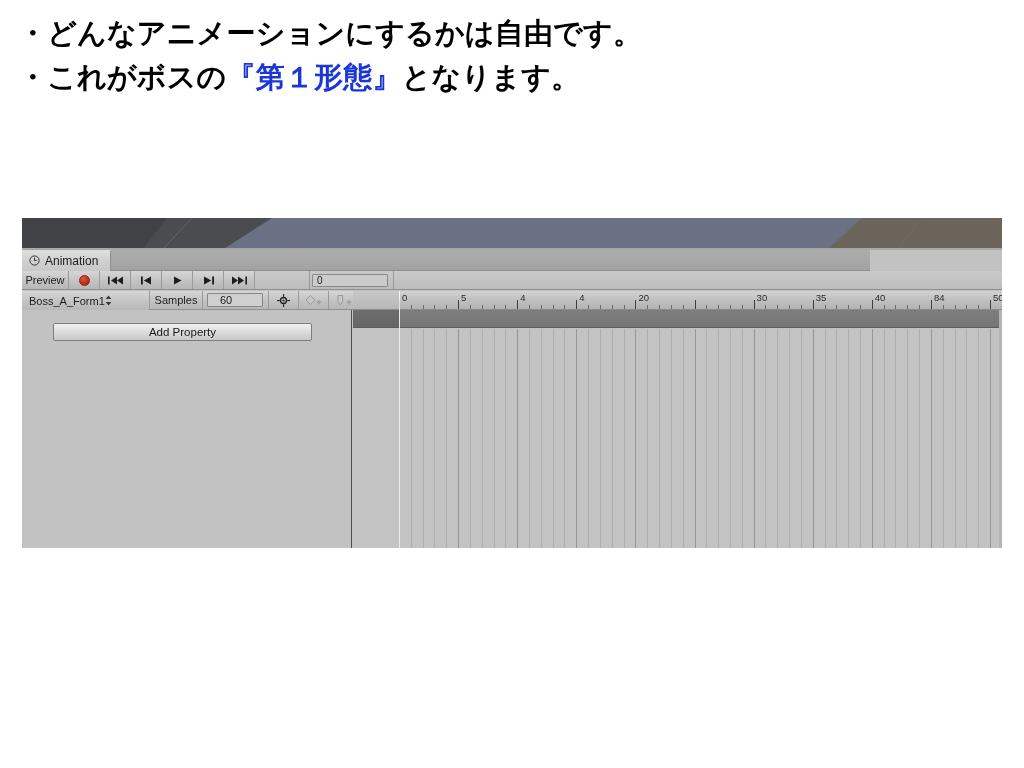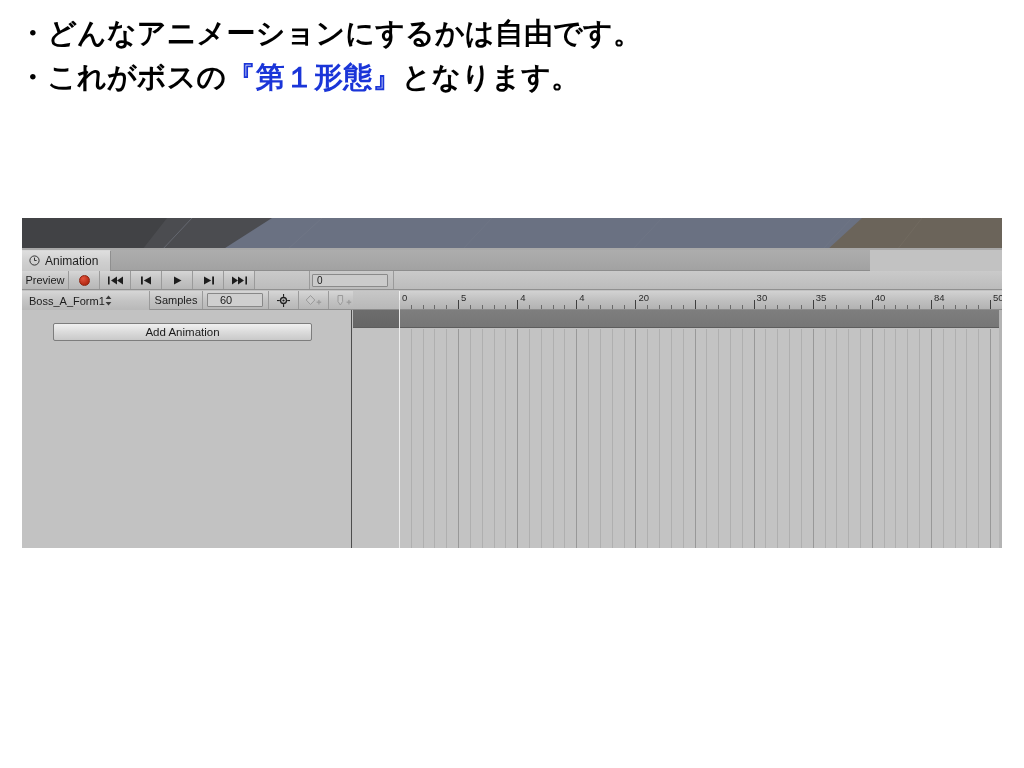--- a/index.html
+++ b/index.html
@@ -426,21 +426,21 @@
           <path d="M3 1.5 h4.6 v6 l-2.3 3.5 l-2.3 -3.5 z" fill="#c9c9c9" stroke="#9a9a9a" stroke-width="1"></path>
           <rect x="11.6" y="7.6" width="4.6" height="1.2" fill="#9a9a9a"></rect>
           <rect x="13.3" y="5.9" width="1.2" height="4.6" fill="#9a9a9a"></rect>
         </svg>
       </div>
       <div class="tb-cell flat" style="flex:1;border-right:none"></div>
     </div>
 
     <div class="left-panel">
       <div class="add-property-btn">
-        <span>Add Animation</span>
+        <span>Add Property</span>
       </div>
     </div>
 
     <div class="timeline-area">
       <div class="ruler" id="ruler">
         <div class="ruler-pre"></div>
       <div class="tick major" style="left: 46px;"></div>
           <div class="tick-label" style="left: 49px;">0</div>
           <div class="tick minor" style="left: 57.82px;"></div>
           <div class="tick minor" style="left: 69.64px;"></div>

